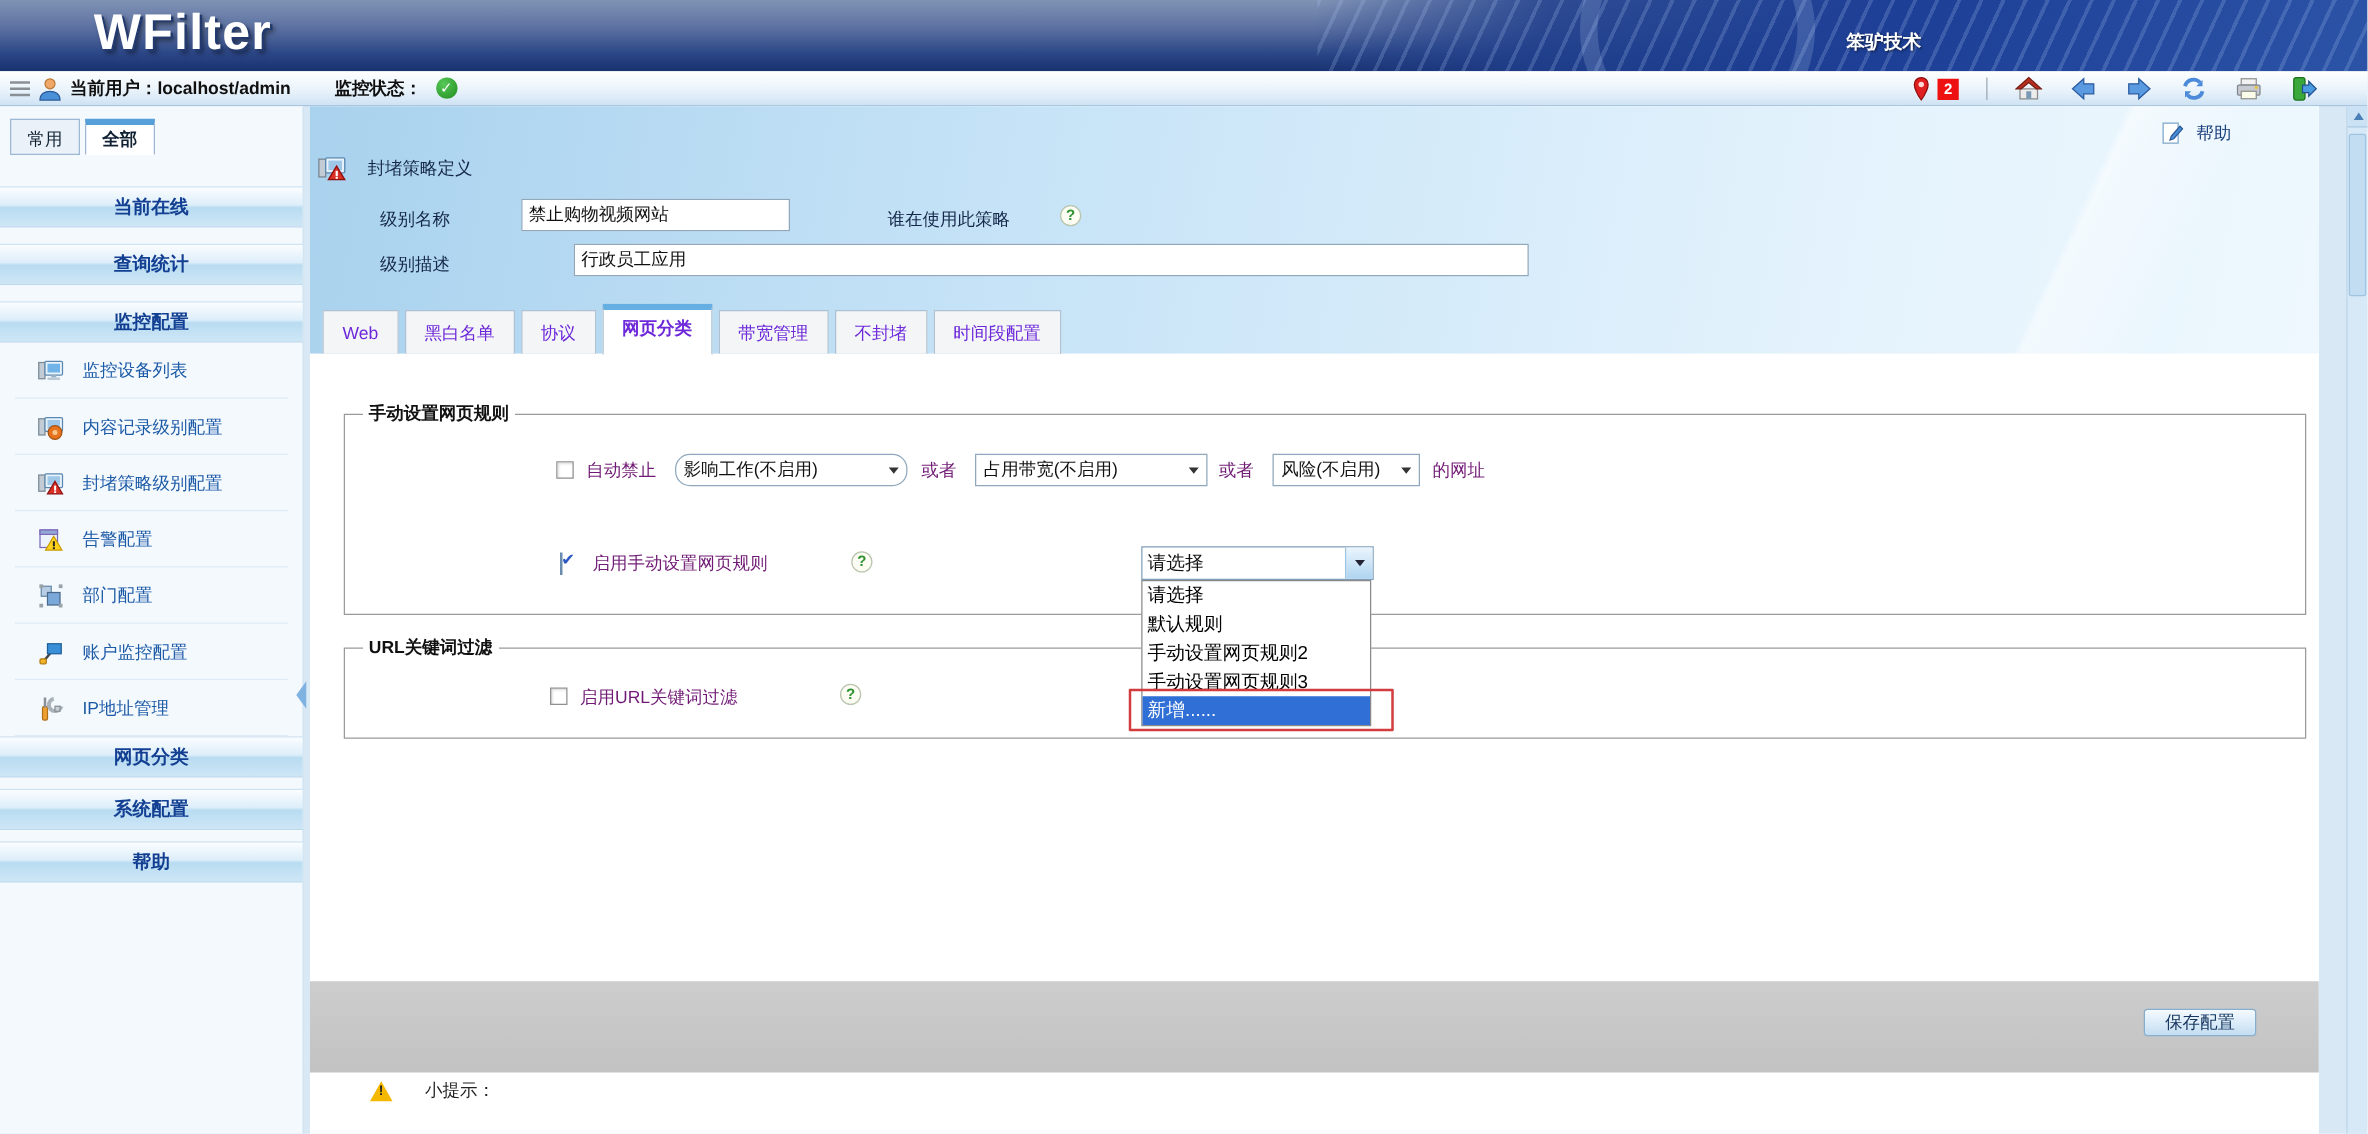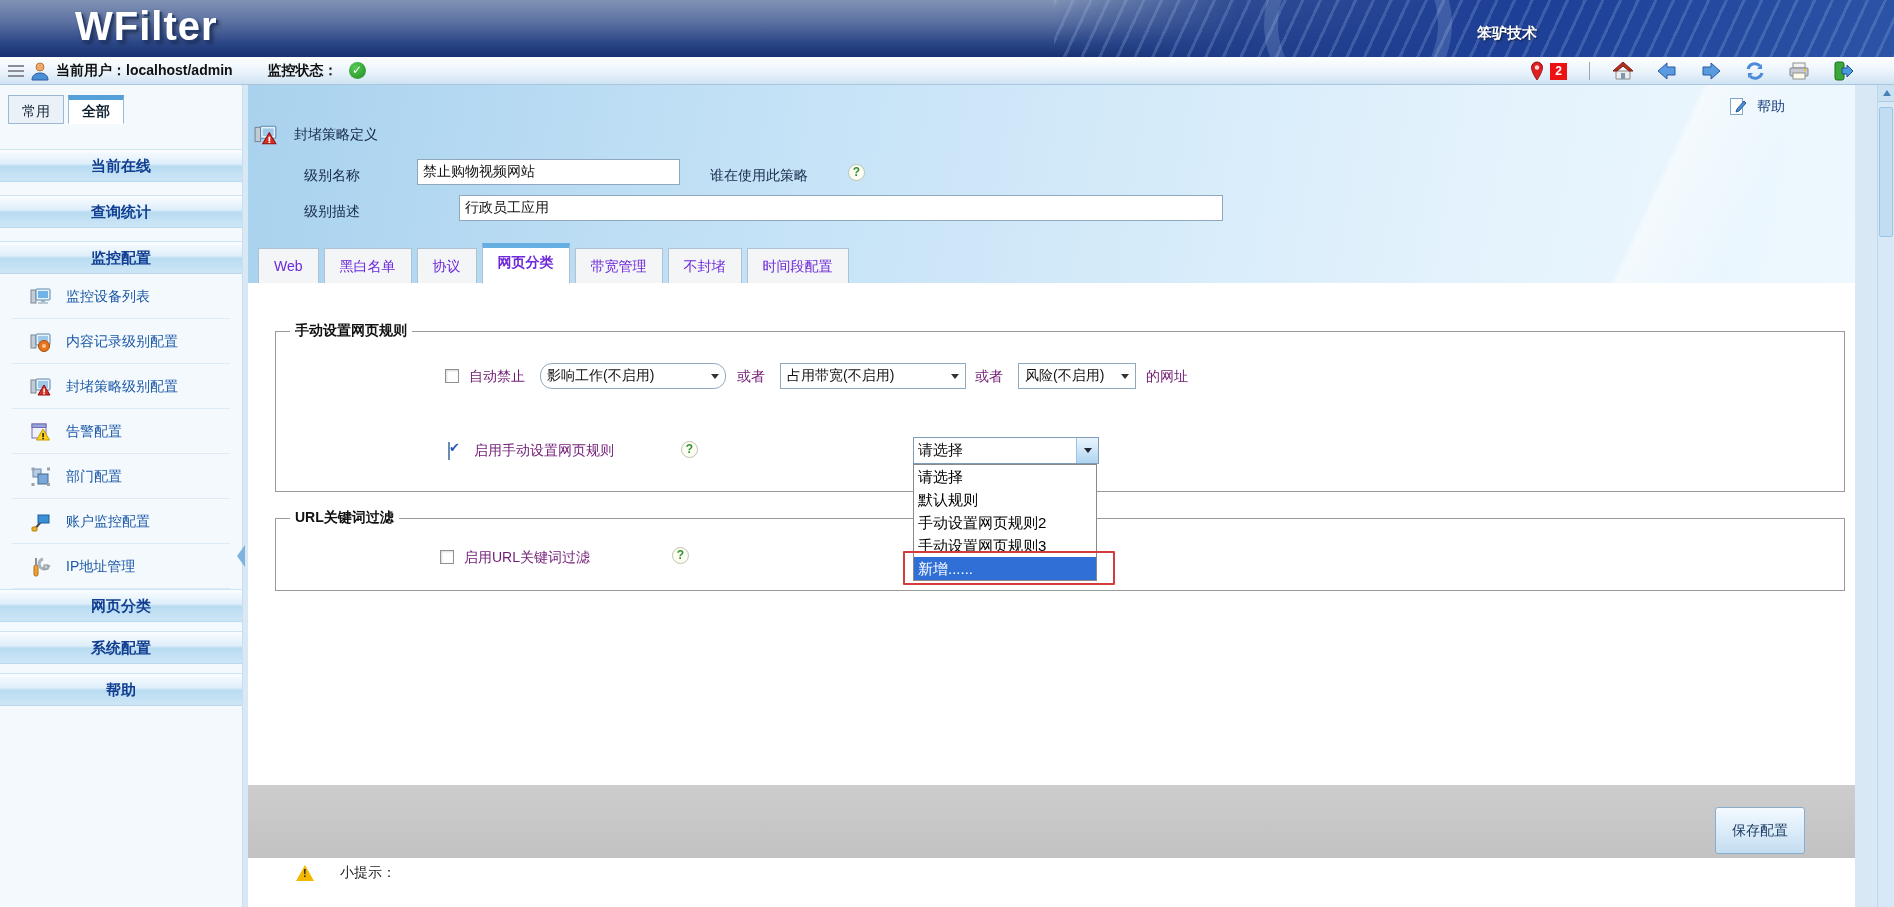--- a/index.html
+++ b/index.html
@@ -88,21 +88,21 @@
   .rule-select{height:27px;border:1px solid #7f9db9;background:#fff;display:flex;align-items:center;font-size:15px;}
   .rule-select .val{padding-left:4px;}
   .rule-select .btn{margin-left:auto;width:22px;height:25px;border-left:1px solid #9ec4e4;
     background:linear-gradient(180deg,#eaf5fd 0%,#cde5f7 50%,#aed4ef 100%);display:flex;align-items:center;justify-content:center;}
   .rule-select .btn i{width:0;height:0;border-left:4px solid transparent;border-right:4px solid transparent;border-top:5px solid #223;}
   .opt-list{position:absolute;left:665px;top:379px;width:184px;background:#fff;border:1px solid #8a8a8a;z-index:20;}
   .opt{height:23px;line-height:23px;padding-left:4px;font-size:15px;color:#000;white-space:nowrap;}
   .opt.hl{background:#2f6fd6;color:#fff;}
   .red-note{position:absolute;left:655px;top:466px;width:212px;height:34px;border:2px solid #d23c3c;z-index:21;border-radius:1px;}
   .gray-band{position:absolute;left:0;top:700px;width:100%;height:73px;background:linear-gradient(180deg,#cdcdcd,#c2c2c2);}
-  .save-btn{position:absolute;left:1467px;top:722px;width:90px;height:47px;border:1px solid #87aecd;border-radius:3px;
+  .save-btn{position:absolute;left:1467px;top:722px;width:90px;height:22px;border:1px solid #87aecd;border-radius:3px;
     background:linear-gradient(180deg,#f4faff 0%,#dcecf9 50%,#c3ddf1 100%);font-size:14px;color:#16365e;
     font-family:inherit;cursor:pointer;}
   .tip-row{position:absolute;left:48px;top:779px;display:flex;align-items:center;gap:26px;}
   .warn-tri{width:0;height:0;border-left:9px solid transparent;border-right:9px solid transparent;
     border-bottom:16px solid #f5b800;position:relative;}
   .warn-tri::after{content:"!";position:absolute;left:-2px;top:2px;font-size:11px;font-weight:bold;color:#222;}
   .tip-label{font-size:14px;color:#222;}
   
   .scrollbar{position:absolute;right:0;top:85px;width:17px;height:822px;background:#d7e9f7;border-left:1px solid #bcd6ea;}
   .sb-up{position:absolute;top:0;left:0;width:17px;height:17px;background:#cae2f4;border-bottom:1px solid #aecbe2;
@@ -276,21 +276,21 @@
       <rect x="6" y="3" width="14" height="11" rx="1" fill="#e7f2fb" stroke="#5b88b0"></rect>
       <rect x="8" y="5" width="10" height="7" fill="#9fc8e8"></rect>
       <path d="M14 9 l6 10 h-12 z" fill="#d93025" stroke="#8f0f0f"></path>
       <rect x="13.3" y="12.5" width="1.6" height="4" fill="#fff"></rect>
         <rect x="13.3" y="17" width="1.6" height="1.4" fill="#fff"></rect>
     </svg>
     <span class="page-title">封堵策略定义</span>
   </div>
 
   <span class="frm-label" style="left:56px;top:82px;">级别名称</span>
-  <input class="frm-input" style="left: 169px; top: 74px; width: 263px;" value="禁止购物视频网站">
+  <input class="frm-input" style="left: 169px; top: 74px; width: 215px;" value="禁止购物视频网站">
   <span class="frm-label" style="left:462px;top:82px;">谁在使用此策略</span>
   <span class="q-icon abs" style="left:600px;top:79px;">?</span>
 
   <span class="frm-label" style="left:56px;top:118px;">级别描述</span>
   <input class="frm-input" style="left: 169px; top: 110px; width: 764px; margin-left: 42px;" value="行政员工应用">
 
   <div class="tab-row">
     <span class="c-tab">Web</span>
     <span class="c-tab">黑白名单</span>
     <span class="c-tab">协议</span>

